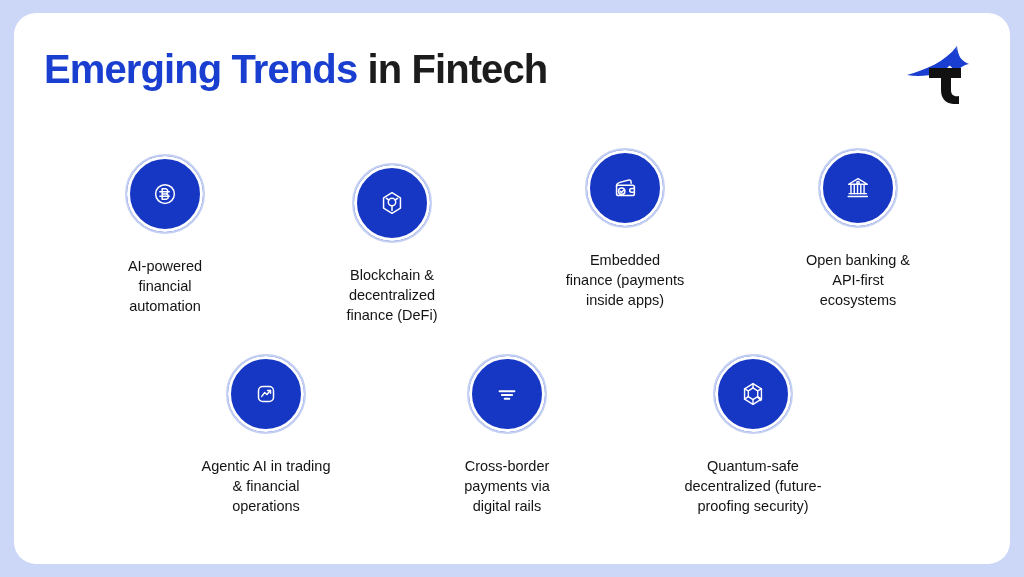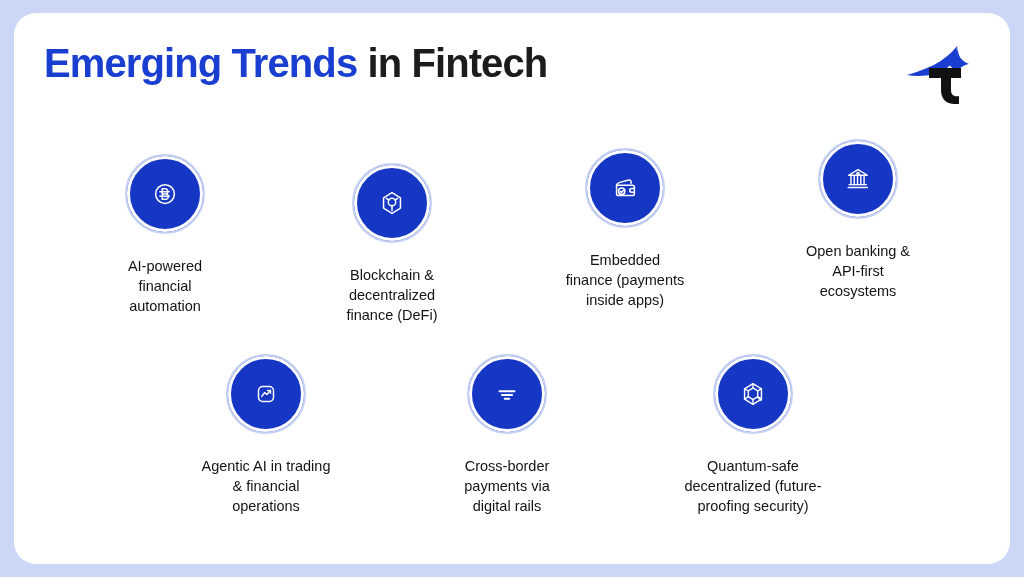--- a/index.html
+++ b/index.html
@@ -12,21 +12,21 @@
   .slide-frame {
     position:absolute;
     left:14px; top:13px;
     width:996px; height:551px;
     background:#ffffff;
     border-radius:22px;
   }
   
   .slide-title {
     position:absolute;
-    left:30px; top:28px;
+    left:30px; top:34px;
     font-size:40px;
     font-weight:bold;
     letter-spacing:-0.9px;
     white-space:nowrap;
   }
   .title-accent { color:#1a3fd0; }
   .title-rest   { color:#1c1c1c; }
 
   .brand-logo {
     position:absolute;
@@ -56,21 +56,21 @@
     margin-top:22px;
     font-size:14.5px;
     line-height:20px;
     color:#141414;
     white-space:pre-line;
   }
   
   .pos-r1-a { left:56px;  top:141px; }
   .pos-r1-b { left:283px; top:150px; }
   .pos-r1-c { left:516px; top:135px; }
-  .pos-r1-d { left:749px; top:126px; }
+  .pos-r1-d { left:749px; top:135px; }
   
   .pos-r2-a { left:157px; top:341px; }
   .pos-r2-b { left:398px; top:341px; }
   .pos-r2-c { left:644px; top:341px; }
 </style>
 </head>
 <body>
 
 <div class="slide-frame">
 

